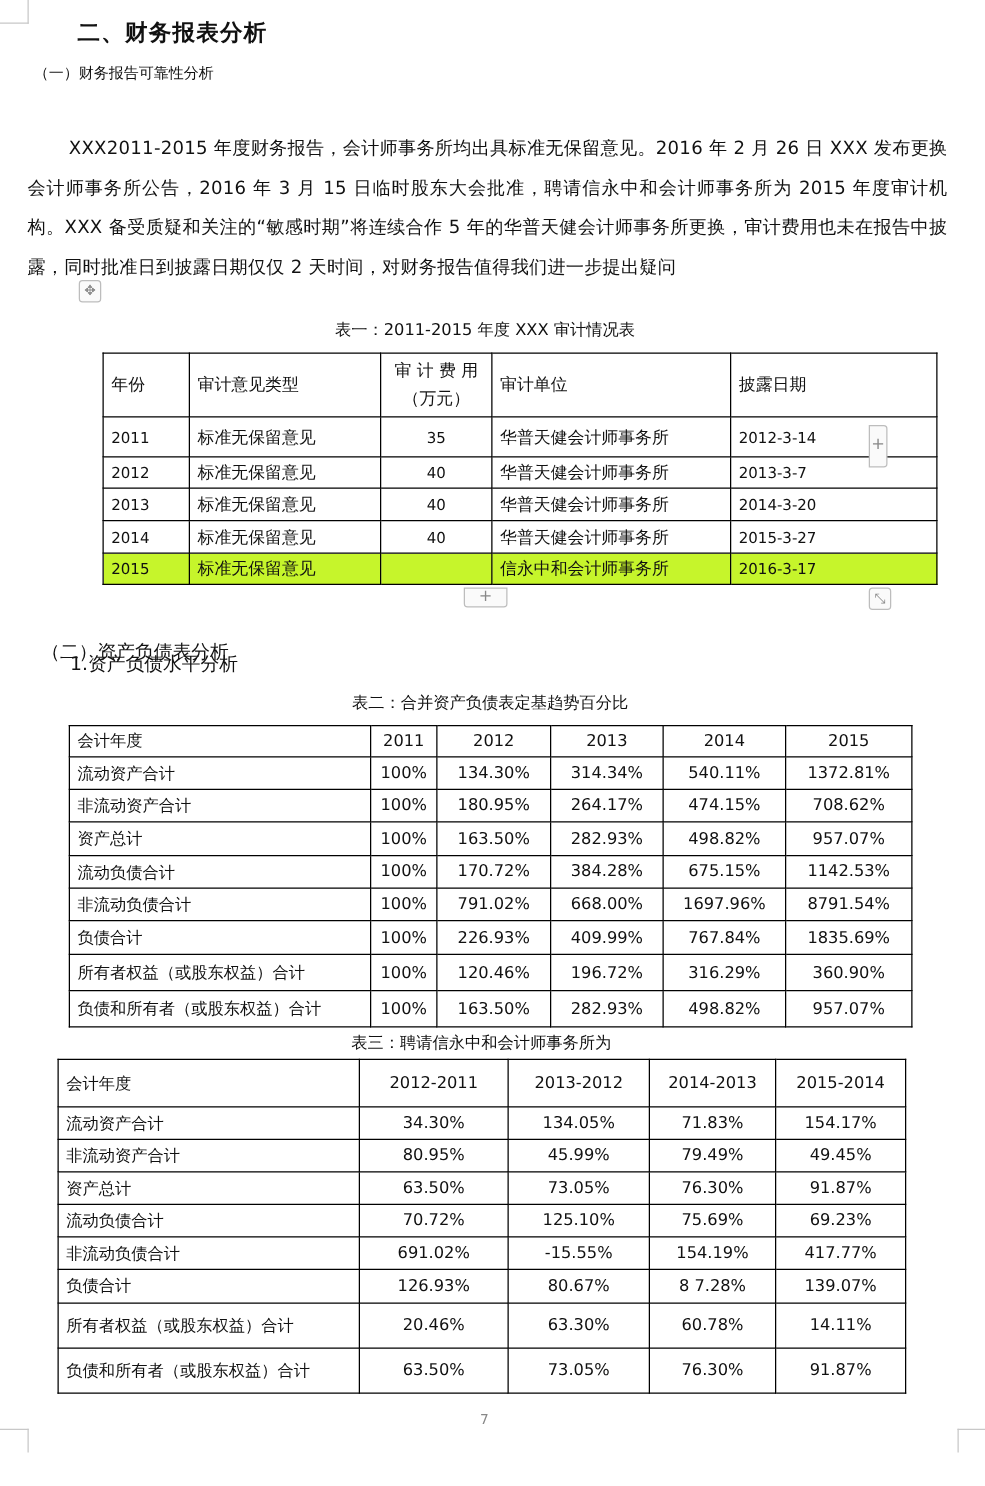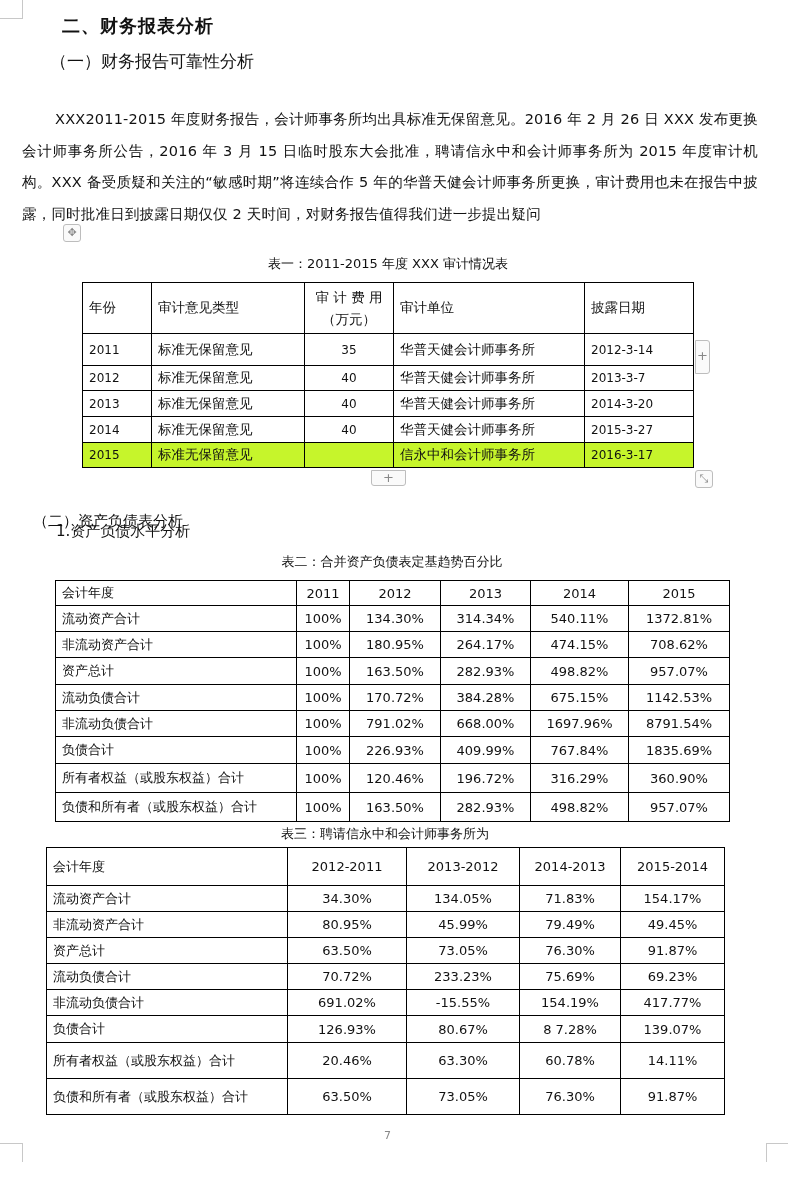--- a/index.html
+++ b/index.html
@@ -1,21 +1,21 @@
 <!DOCTYPE html>
 <html><head>
 <meta charset="utf-8">
 <style>
   html,body{margin:0;padding:0;background:#fff;}
   body{width:788px;height:1189px;position:relative;overflow:hidden;
        font-family:"DejaVu Sans","Liberation Sans",sans-serif;color:#111;}
   .abs{position:absolute;}
   .corner{position:absolute;border-color:#c8c8c8;border-style:solid;width:22px;height:18px;}
   .h1{left:62px;top:14px;font-size:18px;font-weight:bold;letter-spacing:1px;}
-  .h2{left:50px;top:50px;font-size:17px;}
+  .h2{left:27px;top:50px;font-size:12px;}
   .para{left:22px;top:90px;width:736px;font-size:14.5px;line-height:31.5px;text-indent:33px;text-align:justify;letter-spacing:0.2px;margin-top:14px;}
   .caption{font-size:13px;text-align:center;}
   table{border-collapse:collapse;position:absolute;}
   td{border:1px solid #000;padding:0 6px;font-size:13px;}
   .t1 td{font-size:13.5px;}
   .t1 .num{font-size:12px;}
   .hl td{background:#c6f52b;}
   .b{font-weight:normal;}
   .c{text-align:center;}
   .r{text-align:center;}
@@ -31,21 +31,21 @@
 <div class="corner" style="left:0;top:1143px;border-width:1px 1px 0 0;"></div>
 <div class="corner" style="left:766px;top:1143px;border-width:1px 0 0 1px;"></div>
 
 <div class="abs h1">二、财务报表分析</div>
 <div class="abs h2">（一）财务报告可靠性分析</div>
 <div class="abs para">XXX2011-2015 年度财务报告，会计师事务所均出具标准无保留意见。2016 年 2 月 26 日 XXX 发布更换会计师事务所公告，2016 年 3 月 15 日临时股东大会批准，聘请信永中和会计师事务所为 2015 年度审计机构。XXX 备受质疑和关注的“敏感时期”将连续合作 5 年的华普天健会计师事务所更换，审计费用也未在报告中披露，同时批准日到披露日期仅仅 2 天时间，对财务报告值得我们进一步提出疑问</div>
 
 <div class="ctrl" style="left:63px;top:224px;width:16px;height:16px;line-height:15px;font-size:11px;">✥</div>
 
 <div class="abs caption" style="left:82px;top:255px;width:612px;">表一：2011-2015 年度 XXX 审计情况表</div>
-<table class="t1" style="left:82px;top:282px;width:612px;">
+<table class="t1" style="left:82px;top:282px;width:668px;">
   <tbody>
       <tr style="height:51px;">
     <td style="width:56px;">年份</td>
     <td style="width:140px;">审计意见类型</td>
     <td style="width:76px;line-height:22px;" class="c">审 计 费 用（万元）</td>
     <td style="width:178px;margin-left:17px;">审计单位</td>
     <td>披露日期</td>
   </tr>
   <tr style="height:32px;">
     <td class="num">2011</td>
@@ -196,21 +196,21 @@
   <tr style="height:26px;">
     <td class="b">资产总计</td>
     <td class="r">63.50%</td>
     <td class="r">73.05%</td>
     <td class="r">76.30%</td>
     <td class="r">91.87%</td>
   </tr>
   <tr style="height:26px;">
     <td>流动负债合计</td>
     <td class="r">70.72%</td>
-    <td class="r">233.23%</td>
+    <td class="r">125.10%</td>
     <td class="r">75.69%</td>
     <td class="r">69.23%</td>
   </tr>
   <tr style="height:26px;">
     <td>非流动负债合计</td>
     <td class="r">691.02%</td>
     <td class="r">-15.55%</td>
     <td class="r">154.19%</td>
     <td class="r">417.77%</td>
   </tr>

